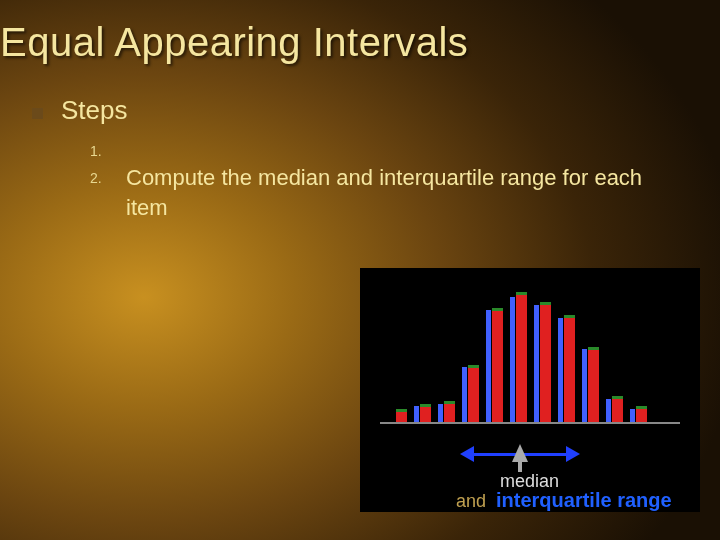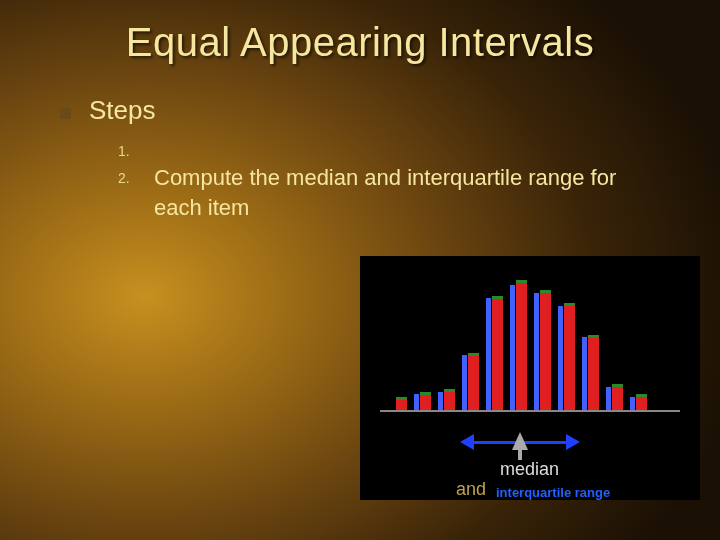--- a/index.html
+++ b/index.html
@@ -4,30 +4,30 @@
 <style>
   * { margin: 0; padding: 0; box-sizing: border-box; }
   html, body { width: 720px; height: 540px; overflow: hidden; }
   body {
     background: radial-gradient(ellipse 600px 450px at 20% 55%, #c89020 0%, #9a6a15 25%, #6b4510 50%, #3a2408 75%, #1a1004 100%);
     font-family: Verdana, Geneva, sans-serif;
     color: #f5e6a0;
     position: relative;
   }
   .title {
-    text-align: center;
+    text-align: left;
     font-size: 40px;
     font-weight: normal;
     padding-top: 20px;
     color: #f5e6a0;
     text-shadow: 2px 2px 3px rgba(0,0,0,0.6);
     letter-spacing: 0.5px;
   }
   .content {
-    padding: 30px 60px 0 60px;
+    padding: 30px 60px 0 32px;
   }
   .bullet-row {
     display: flex;
     align-items: baseline;
     gap: 18px;
     margin-bottom: 10px;
   }
   .bullet-square {
     width: 11px;
     height: 11px;
@@ -53,21 +53,21 @@
   }
   .step-num {
     font-size: 14px;
     min-width: 18px;
     padding-top: 6px;
     color: #e8d890;
   }
   .chart-box {
     position: absolute;
     right: 20px;
-    top: 256px;
+    top: 268px;
     width: 340px;
     height: 244px;
     background: #000;
     margin-left: 43px;
   }
   .chart-bars {
     position: absolute;
     left: 30px;
     bottom: 90px;
     width: 280px;
@@ -158,21 +158,21 @@
     font-family: Arial, sans-serif;
     color: #c0a050;
     text-shadow: 1px 1px 1px #000;
     text-align: right;
   }
   .label-iqr {
     position: absolute;
     left: 136px;
     bottom: 0px;
     color: #2060ff;
-    font-size: 13px;
+    font-size: 20px;
     font-family: Arial, sans-serif;
     font-weight: bold;
   }
 </style>
 </head>
 <body>
 
 <div class="title">Equal Appearing Intervals</div>
 
 <div class="content">

